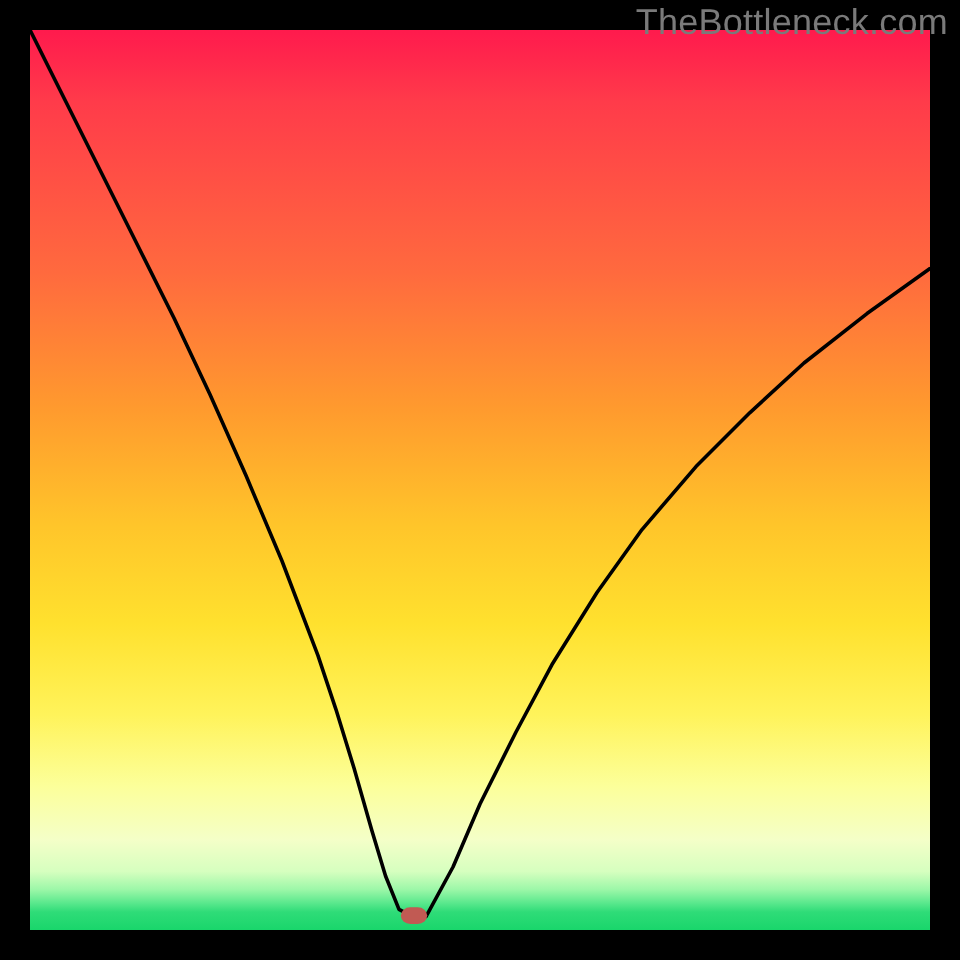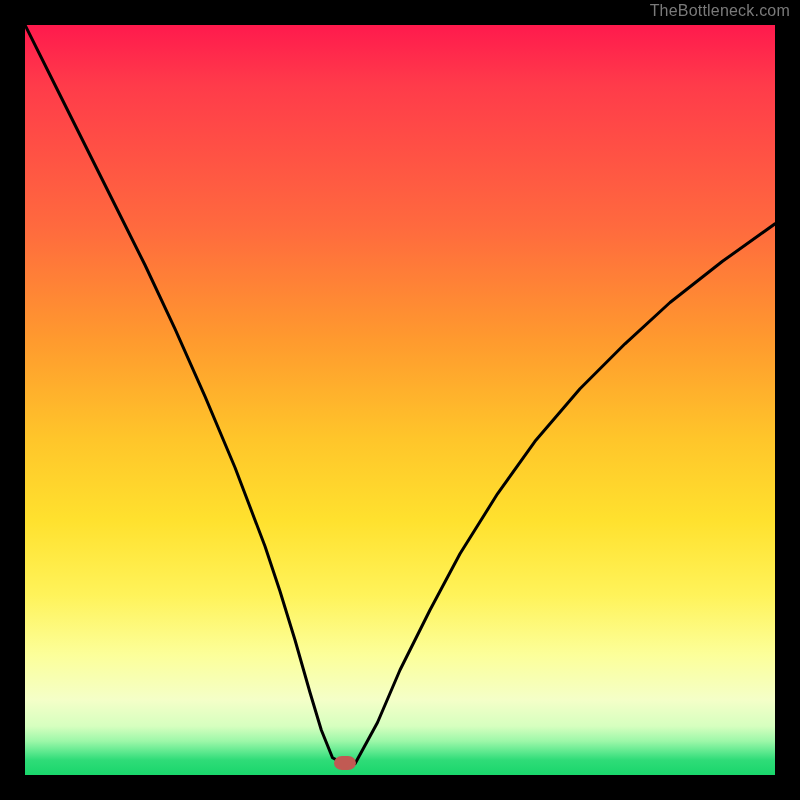--- a/index.html
+++ b/index.html
@@ -58,21 +58,21 @@
     height: 14px;
     border-radius: 8px / 7px;
     background: #c15a53;
     transform: translate(-50%, -50%);
   }
   .watermark {
     position: absolute;
     top: 2px;
     right: 10px;
     color: #7a7a7a;
-    font-size: 16px;
+    font-size: 30px;
     font-weight: 500;
     letter-spacing: 0.2px;
     user-select: none;
   }
 </style>
 </head>
 <body>
 
 <div class="frame">
   <div class="plot">

